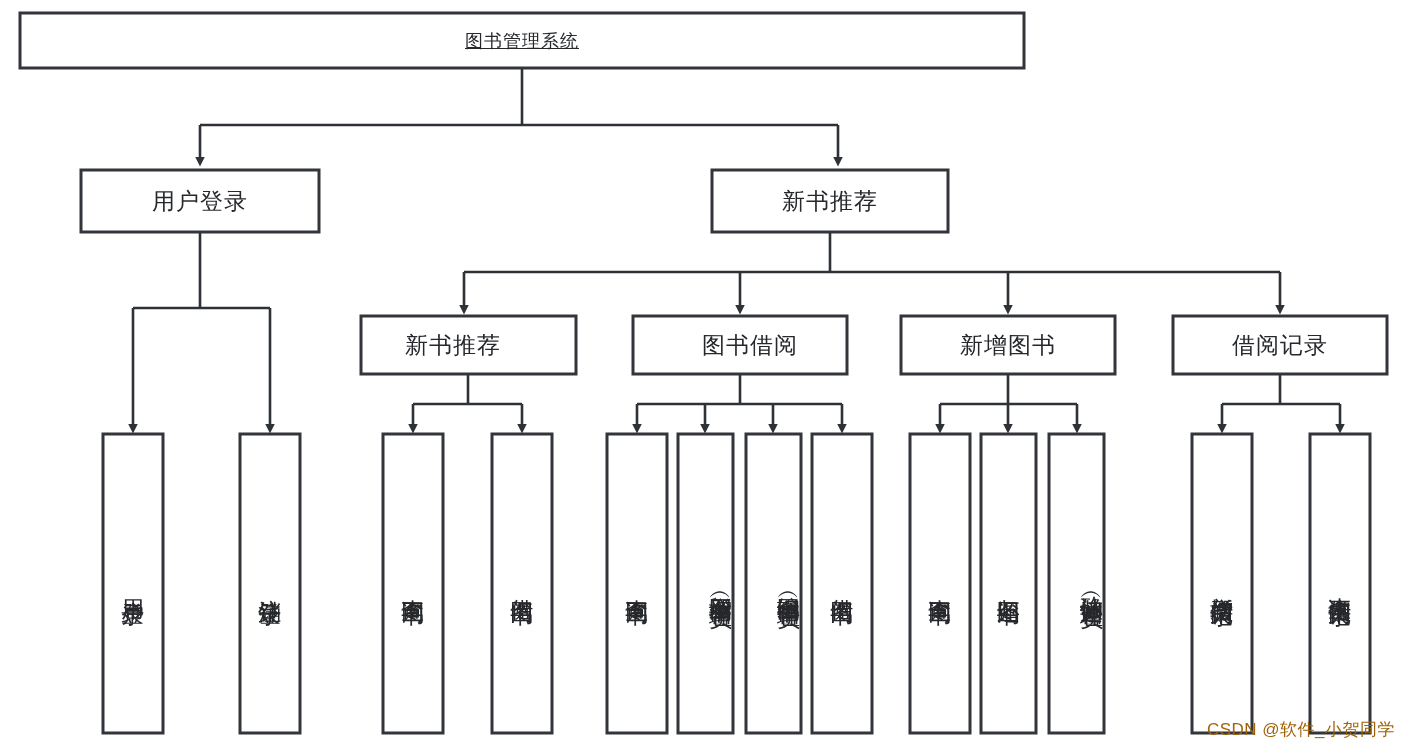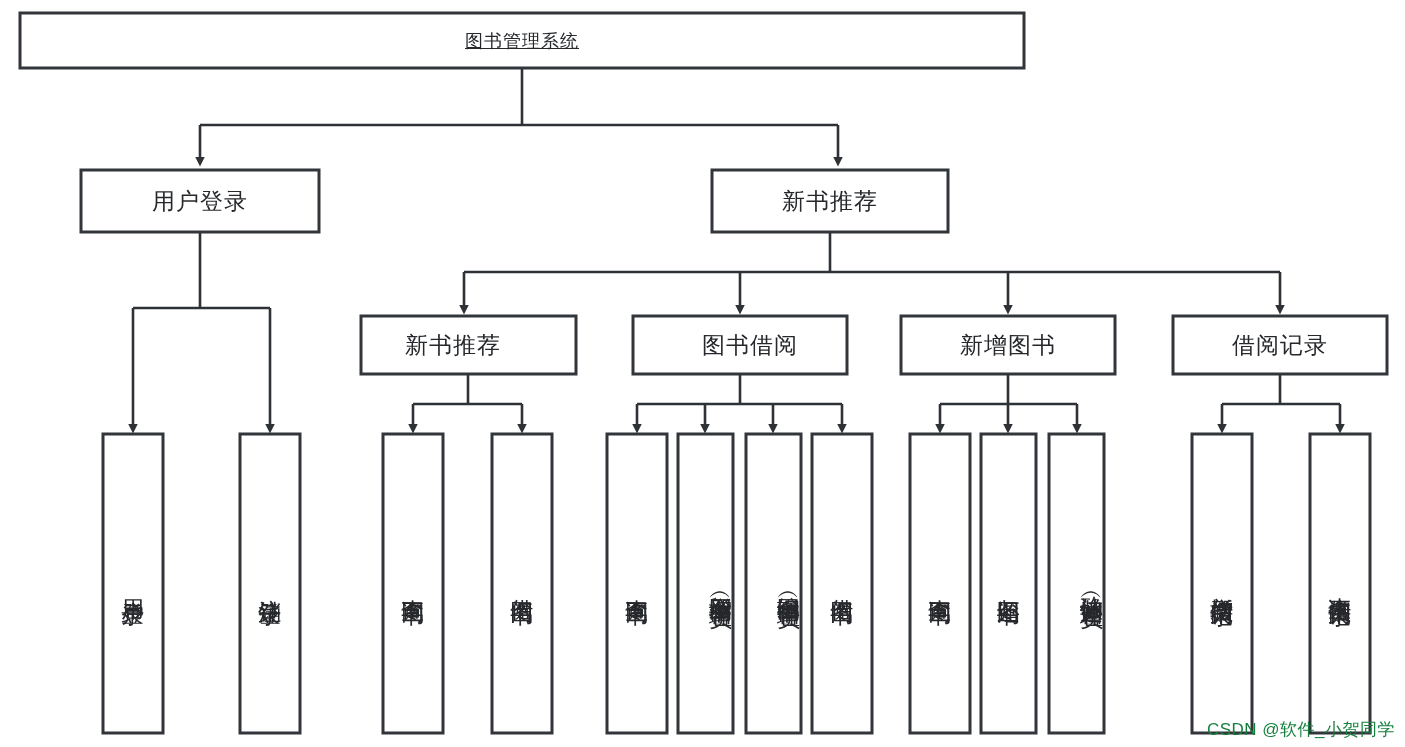--- a/index.html
+++ b/index.html
@@ -42,21 +42,21 @@
     color:#26282b;
     white-space:nowrap;
     pointer-events:none;
   }
   .hlabel-wrap.title{font-size:18px;text-decoration:underline;}
 
   #watermark{
     position:absolute;
     right:10px;bottom:6px;
     font-size:17px;
-    color:#15803d;
+    color:#a16207;
     letter-spacing:0.5px;
     white-space:nowrap;
   }
 </style>
 </head>
 <body>
 
 <div id="diagram-root">
 
   <svg id="tree" viewBox="0 0 1405 747">

